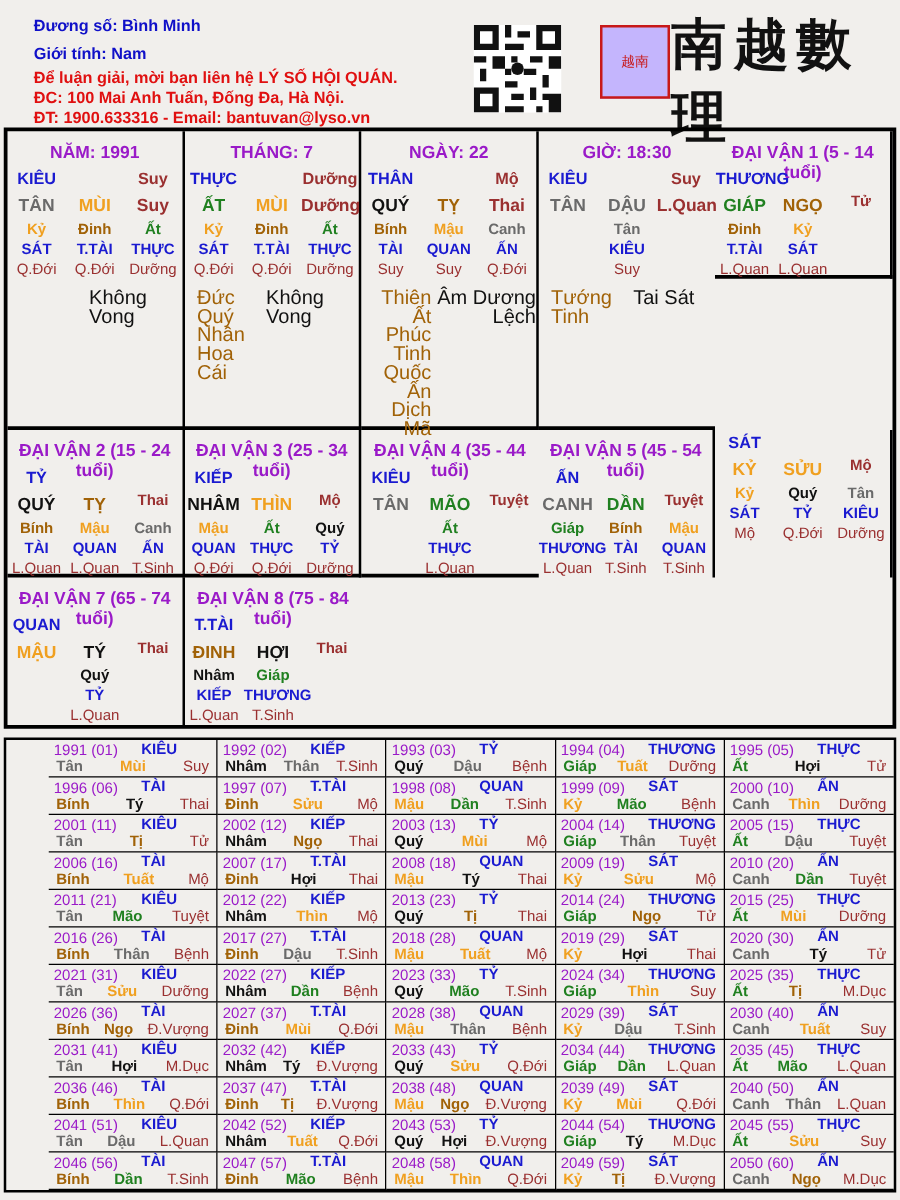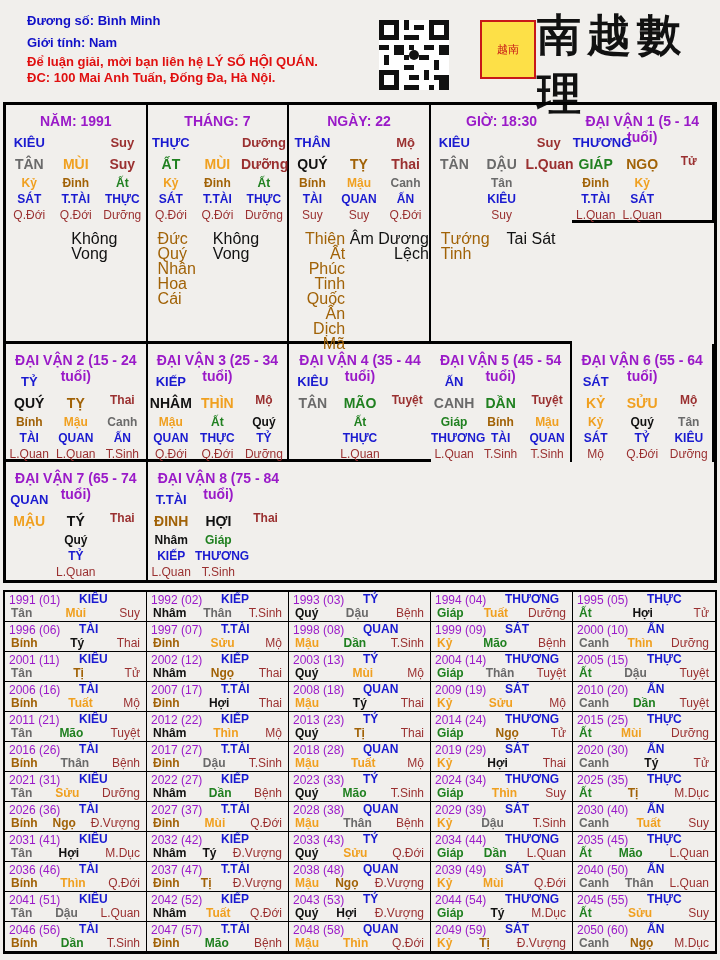--- a/index.html
+++ b/index.html
@@ -4,21 +4,21 @@
 <style>
   html,body{margin:0;padding:0;}
   body{width:720px;height:960px;background:#f1efec;position:relative;overflow:hidden;
     font-family:"Liberation Sans","DejaVu Sans",sans-serif;}
   .hdr{position:absolute;left:12px;top:10px;font-size:13px;line-height:16px;margin-left:15px;}
   .hdr .blue{color:#1010c8;font-weight:bold;}
   .hdr .red{color:#e01010;font-weight:bold;}
   .hdr .l1{height:22px;line-height:22px;}
   .qr{position:absolute;left:379px;top:20px;width:70px;height:70px;background:#fff;}
   .seal{position:absolute;left:480px;top:20px;width:52px;height:55px;border:2px solid #c81818;
-    background:#fde047;color:#c81818;font-family:"DejaVu Serif",serif;font-size:11px;
+    background:#c4b5fd;color:#c81818;font-family:"DejaVu Serif",serif;font-size:11px;
     display:flex;align-items:center;justify-content:center;}
   .brand{position:absolute;left:492px;top:6px;font-family:"DejaVu Serif",serif;font-size:44px;
     font-weight:bold;color:#111;letter-spacing:6px;margin-left:45px;}
   .grid1{position:absolute;left:3px;top:102px;width:714px;border:3px solid #000;box-sizing:border-box;
     display:grid;grid-template-columns:repeat(5,1fr);}
   .pillar{border-right:2px solid #000;border-bottom:3px solid #000;box-sizing:border-box;
     position:relative;text-align:center;}
   .pillar:nth-child(4n){border-right:none;}
   .pillar.top{height:239px;}
   .pillar.dv{height:118px;}
@@ -27,37 +27,38 @@
   .row{display:flex;justify-content:space-around;font-weight:bold;}
   .cell{width:33%;text-align:center;}
   .god{color:#1a1ad0;font-size:13px;height:20px;line-height:20px;}
   .stem{font-size:14px;height:22px;line-height:22px;}
   .hid{font-size:12px;height:16px;line-height:16px;}
   .sub{font-size:12px;font-weight:normal;color:#9a3030;height:16px;line-height:16px;}
   .stars{font-size:16px;font-weight:normal;text-align:left;padding-left:10px;margin-top:8px;line-height:15px;}
   .c-blue{color:#1a1ad0}.c-red{color:#a16207}.c-orange{color:#f0a020}.c-green{color:#208020}
   .c-gray{color:#6a6a6a}.c-black{color:#111}.c-brown{color:#9a3030}
   .years{position:absolute;left:3px;top:590px;width:714px;border:2px solid #000;box-sizing:border-box;
-    display:grid;grid-template-columns:repeat(5,1fr);}
+    display:grid;grid-template-columns:repeat(5,1fr);padding-left:34px;}
   .yc{border-right:1px solid #000;border-bottom:1px solid #000;height:30px;box-sizing:border-box;position:relative;}
   .yc:nth-child(5n){border-right:none;}
   .yc .y{position:absolute;left:4px;top:1px;font-size:12px;color:#9a1ac8;}
   .yc .g{position:absolute;left:74px;top:0px;font-size:12px;font-weight:bold;color:#1a1ad0;}
   .yc .r2{position:absolute;left:0;right:0;top:14px;display:flex;justify-content:space-between;padding:0 6px;font-size:12px;}
   .yc .r2 span:nth-child(1),.yc .r2 span:nth-child(2){font-weight:bold;}
   .yc .r2 span:nth-child(3){color:#9a3030;}
 </style>
 </head>
 <body>
 
 <div class="hdr">
   <div class="l1 blue">Đương số: Bình Minh</div>
   <div class="l1 blue">Giới tính:   Nam</div>
   <div class="red">Để luận giải, mời bạn liên hệ LÝ SỐ HỘI QUÁN.</div>
   <div class="red">ĐC: 100 Mai Anh Tuấn, Đống Đa, Hà Nội.</div>
+  <div class="red">ĐT: 1900.633316 - Email: bantuvan@lyso.vn</div>
 </div>
 
 <div class="qr">
   <svg width="70" height="70" viewBox="0 0 14 14">
     <rect x="0" y="0" width="14" height="14" fill="#fff"></rect>
     <path d="M0 0h4v4H0zM10 0h4v4h-4zM0 10h4v4H0z" fill="#111"></path>
     <path d="M1 1h2v2H1zM11 1h2v2h-2zM1 11h2v2H1z" fill="#fff"></path>
     <path d="M5 0h1v2H5zM7 1h2v1H7zM5 3h3v1H5zM0 5h2v1H0zM3 5h2v2H3zM6 5h1v1H6zM9 5h2v1H9zM12 5h2v2h-2zM1 7h1v2H1zM5 7h1v1H5zM8 7h2v1H8zM11 8h1v2h-1zM5 9h2v1H5zM9 10h1v2H9zM6 11h2v1H6zM11 11h3v1h-3zM5 13h3v1H5zM10 13h1v1h-1zM12 12h2v2h-2z" fill="#111"></path>
     <circle cx="7" cy="7" r="1" fill="#111"></circle>
   </svg>
@@ -346,21 +347,20 @@
         <div class="cell hid c-blue">TÀI</div>
         <div class="cell hid c-blue">QUAN</div>
       </div>
       <div class="row">
         <div class="cell sub">L.Quan</div>
         <div class="cell sub">T.Sinh</div>
         <div class="cell sub">T.Sinh</div>
       </div>
     </div>
     <div class="pillar dv last">
-      <div class="ptitle">ĐẠI VẬN 6 (55 - 64 tuổi)</div>
       <div class="row">
         <div class="cell god">SÁT</div>
         <div class="cell"></div>
         <div class="cell"></div>
       </div>
       <div class="row">
         <div class="cell stem c-orange">KỶ</div>
         <div class="cell stem c-orange">SỬU</div>
         <div class="cell hid c-brown">Mộ</div>
       </div>

